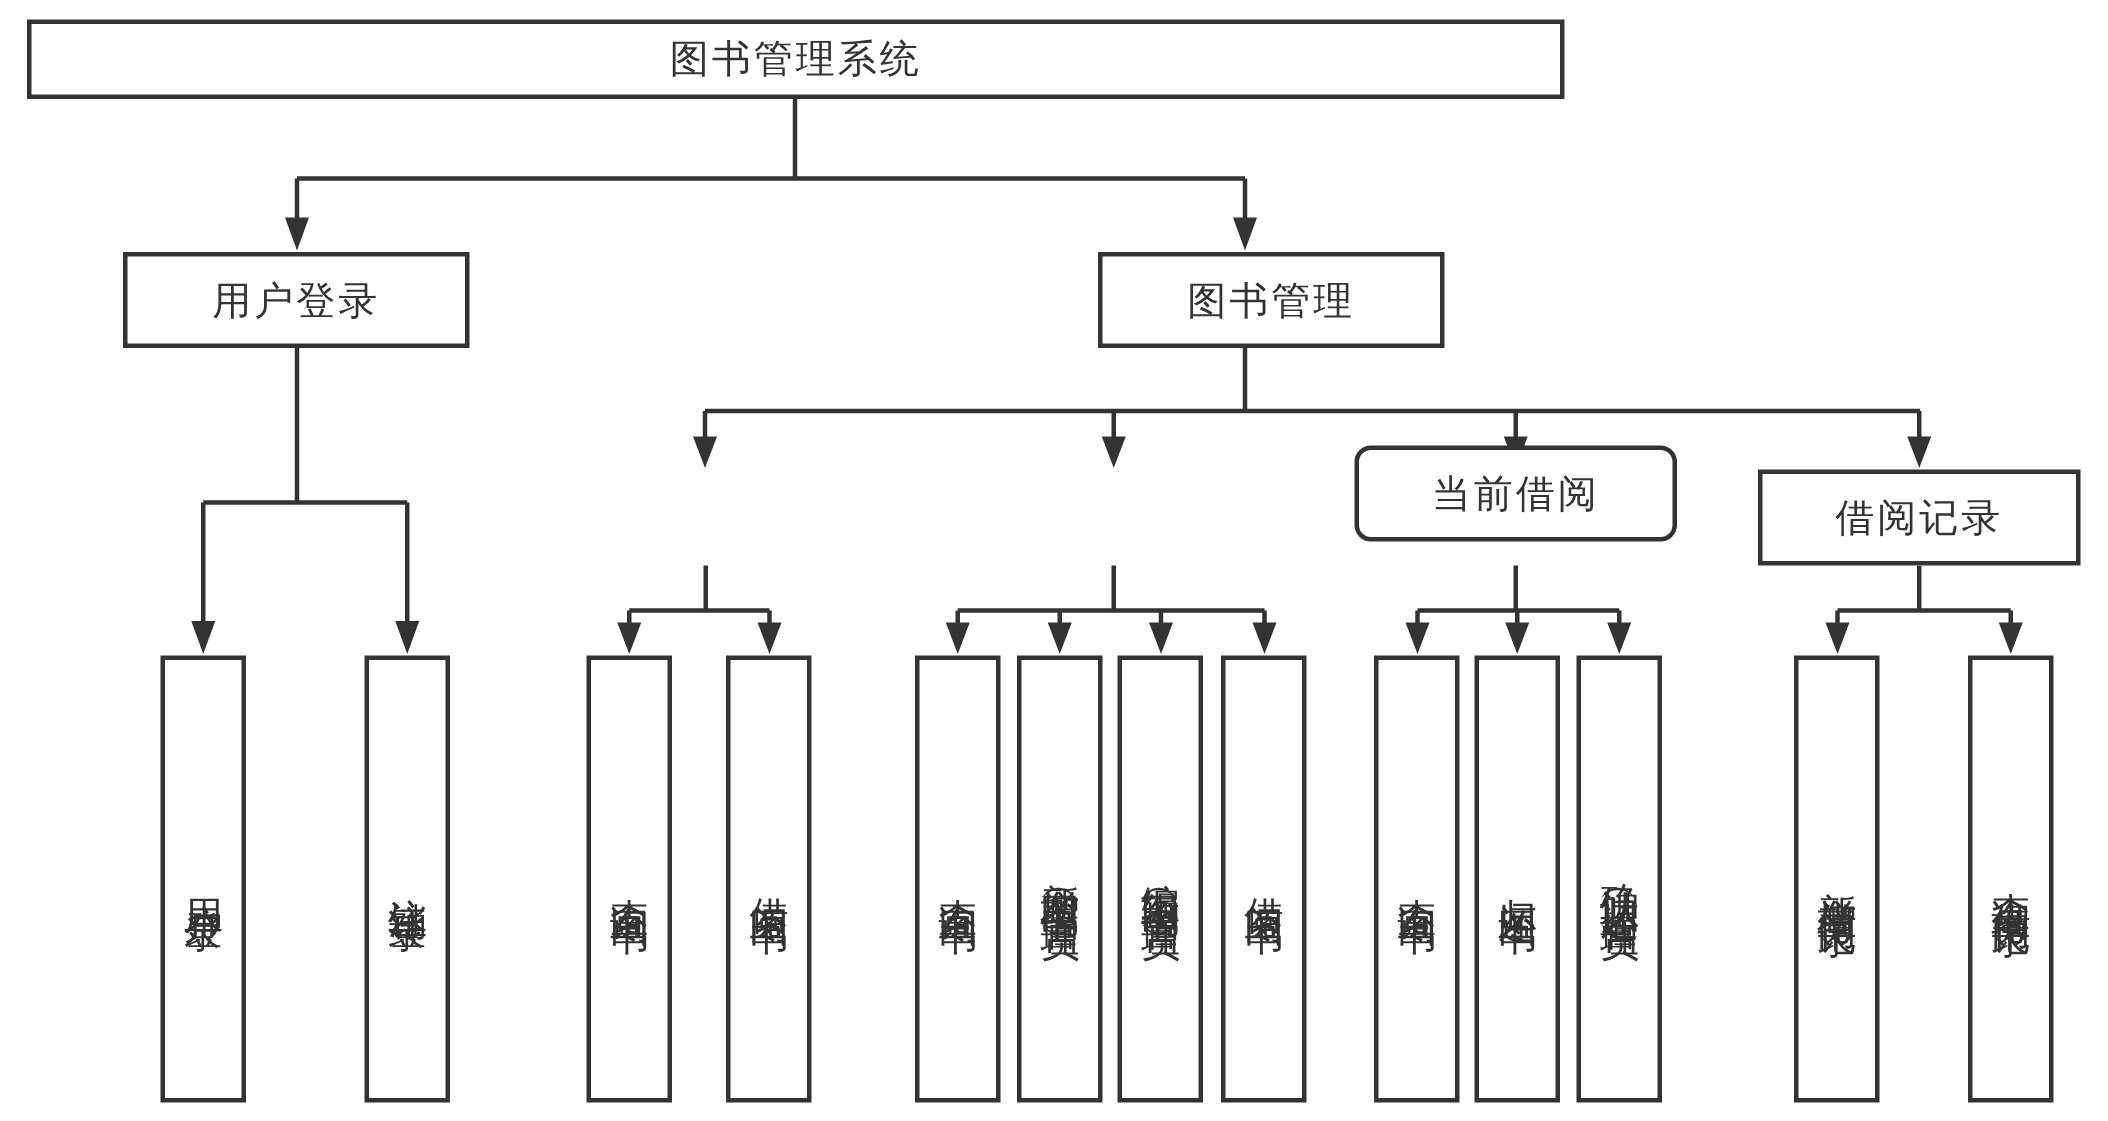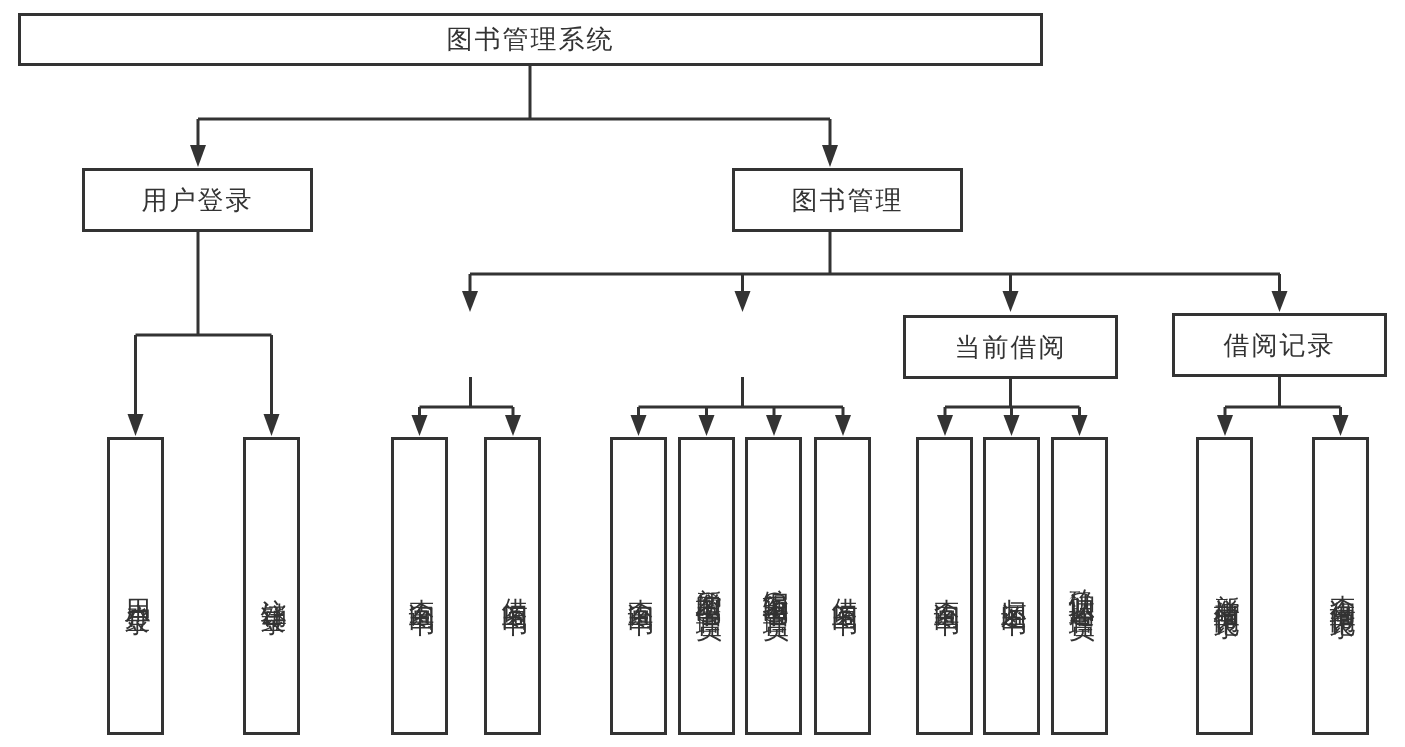--- a/index.html
+++ b/index.html
@@ -6,21 +6,21 @@
     --line:#333333;
     --text:#333333;
     --wm:#bdbdbd;
     --bg:#ffffff;
   }
   html,body{margin:0;padding:0;background:#fff;}
   .canvas{
     position:relative;
     width:1405px;height:747px;
     background:var(--bg);
-    font-family:Liberation Mono, monospace;
+    font-family:Liberation Serif, serif;
     color:var(--text);
     overflow:hidden;
   }
   .wires{position:absolute;left:0;top:0;width:1405px;height:747px;}
   .wires line{stroke:var(--line);stroke-width:3;}
   .wires polygon{fill:var(--line);}
   .node{
     position:absolute;
     box-sizing:border-box;
     border:3px solid var(--line);
@@ -137,21 +137,21 @@
     <span>图书管理系统</span>
   </div>
 
   <div class="node" style="left:82px;top:168px;width:231px;height:64px;">
     <span>用户登录</span>
   </div>
   <div class="node" style="left:714px;top:168px;width:231px;height:64px;margin-left:18px;">
     <span>图书管理</span>
   </div>
 
-  <div class="node" style="left:903px;top:315px;width:215px;height:64px;">
+  <div class="node" style="left:903px;top:297px;width:215px;height:64px;border-radius:11px;">
     <span>当前借阅</span>
   </div>
   <div class="node" style="left:1172px;top:313px;width:215px;height:64px;">
     <span>借阅记录</span>
   </div>
 
   <div class="node leaf" style="left:107px;">
     <span class="v">用户登录</span>
   </div>
   <div class="node leaf" style="left:243px;">

